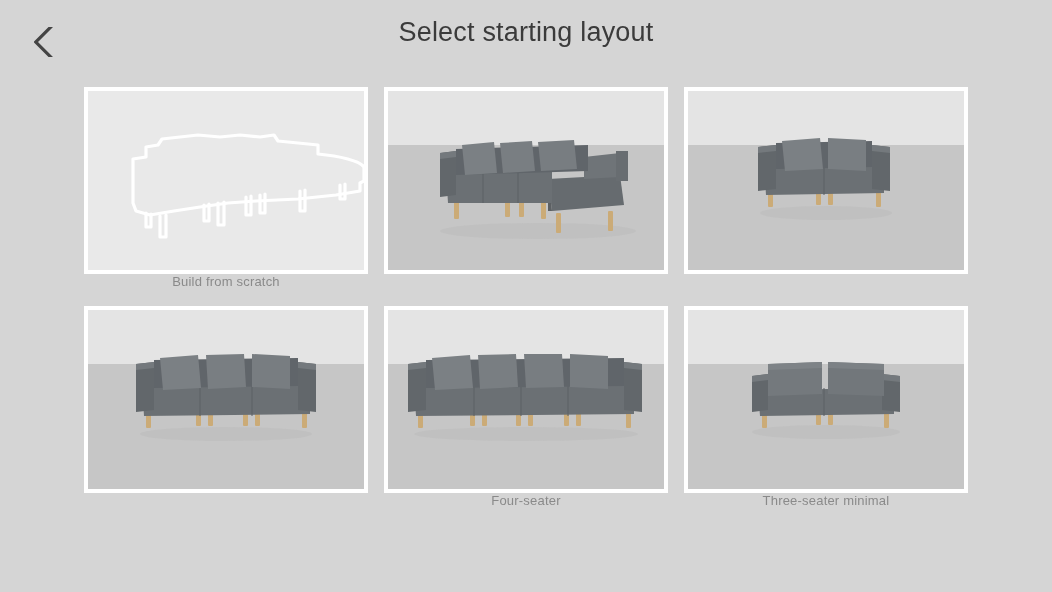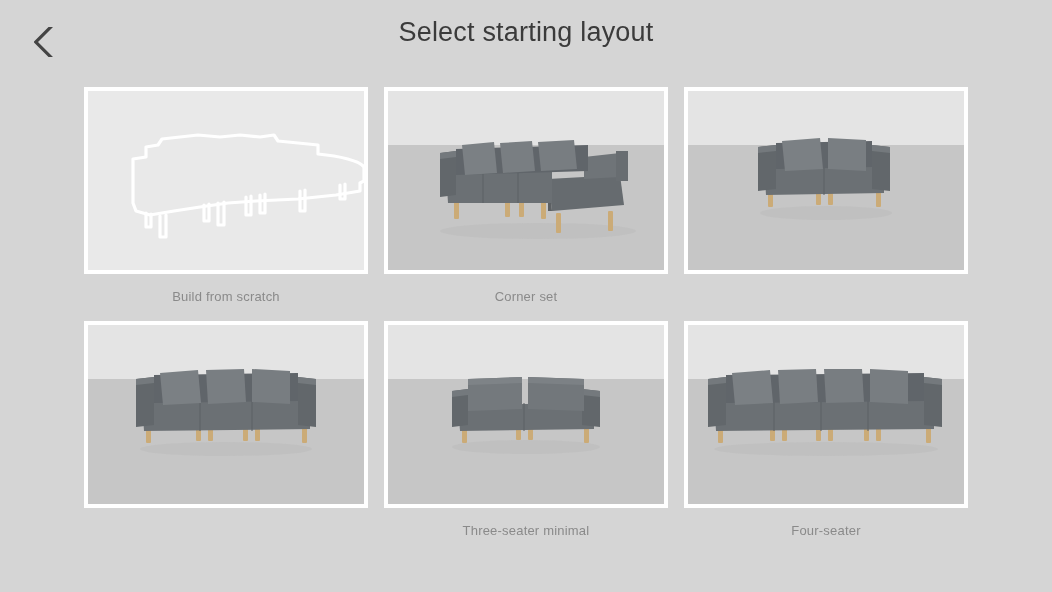--- a/index.html
+++ b/index.html
@@ -44,21 +44,21 @@
     background: #ffffff;
     padding: 4px;
     overflow: hidden;
   }
   .scene { position: relative; width: 100%; height: 100%; overflow: hidden; background: #e4e4e4; }
   .scene .wall  { position: absolute; left: 0; top: 0; width: 100%; height: 30%; background: #e4e4e4; }
   .scene .floor { position: absolute; left: 0; top: 30%; width: 100%; height: 70%; background: #c6c6c6; }
   .scene.flat   { background: #e9e9e9; }
   .scene .art   { position: absolute; left: 0; top: 0; width: 100%; height: 100%; }
   .caption {
-    margin-top: 15px;
+    margin-top: 0;
     text-align: center;
     font-size: 13px;
     color: #8a8a8a;
     letter-spacing: .2px;
   }
 </style>
 </head>
 <body>
 
 <div class="screen">
@@ -136,21 +136,20 @@
             <g>
               <path d="M74 54 L106 51 L109 82 L77 84 Z" fill="#7b8084"></path>
               <path d="M112 52 L144 50 L147 80 L115 82 Z" fill="#797e82"></path>
               <path d="M150 51 L186 49 L189 78 L153 80 Z" fill="#787d81"></path>
             </g>
 
             <path d="M228 60 L240 60 L240 90 L228 90 Z" fill="#686d71"></path>
           </svg>
         </div>
       </div>
-      <div class="caption">Corner set</div>
     </div>
 
     <div class="card">
       <div class="thumb">
         <div class="scene">
           <div class="wall"></div>
           <div class="floor"></div>
           <svg class="art" viewBox="0 0 276 179" preserveAspectRatio="xMidYMid meet">
             <ellipse cx="138" cy="122" rx="66" ry="7" fill="#bcbcbc" opacity=".6"></ellipse>
             <g fill="#cbab77">
@@ -201,20 +200,60 @@
             <path d="M210 52 L228 54 L228 60 L210 58 Z" fill="#74797d"></path>
             <path d="M66 50 L210 48 L210 76 L66 78 Z" fill="#60656a"></path>
             <g>
               <path d="M72 48 L110 45 L113 78 L75 80 Z" fill="#7b8084"></path>
               <path d="M118 45 L156 44 L158 77 L120 79 Z" fill="#797e82"></path>
               <path d="M164 44 L202 46 L202 79 L164 77 Z" fill="#787d81"></path>
             </g>
           </svg>
         </div>
       </div>
+    </div>
+
+    <div class="card">
+      <div class="thumb">
+        <div class="scene">
+          <div class="wall"></div>
+          <div class="floor"></div>
+          <svg class="art" viewBox="0 0 276 179" preserveAspectRatio="xMidYMid meet">
+            <ellipse cx="138" cy="124" rx="112" ry="7" fill="#bcbcbc" opacity=".6"></ellipse>
+            <g fill="#cbab77">
+              <rect x="30" y="100" width="5" height="18" rx="1"></rect>
+              <rect x="82" y="98" width="5" height="18" rx="1"></rect>
+              <rect x="94" y="98" width="5" height="18" rx="1"></rect>
+              <rect x="128" y="98" width="5" height="18" rx="1"></rect>
+              <rect x="140" y="98" width="5" height="18" rx="1"></rect>
+              <rect x="176" y="98" width="5" height="18" rx="1"></rect>
+              <rect x="188" y="98" width="5" height="18" rx="1"></rect>
+              <rect x="238" y="100" width="5" height="18" rx="1"></rect>
+            </g>
+            <path d="M26 74 L246 72 L246 104 L28 106 Z" fill="#6b7074"></path>
+            <g stroke="#5c6165" stroke-width="1.2" opacity=".85">
+              <line x1="86" y1="72" x2="86" y2="106"></line>
+              <line x1="133" y1="72" x2="133" y2="106"></line>
+              <line x1="180" y1="72" x2="180" y2="106"></line>
+            </g>
+            <path d="M20 54 L38 52 L38 100 L20 102 Z" fill="#62676b"></path>
+            <path d="M20 54 L38 52 L38 58 L20 60 Z" fill="#74797d"></path>
+            <path d="M236 52 L254 54 L254 102 L236 100 Z" fill="#62676b"></path>
+            <path d="M236 52 L254 54 L254 60 L236 58 Z" fill="#74797d"></path>
+            <path d="M38 50 L236 48 L236 76 L38 78 Z" fill="#60656a"></path>
+            <g>
+              <path d="M44 48 L82 45 L85 78 L47 80 Z" fill="#7b8084"></path>
+              <path d="M90 45 L128 44 L130 77 L92 79 Z" fill="#797e82"></path>
+              <path d="M136 44 L174 44 L176 77 L138 78 Z" fill="#787d81"></path>
+              <path d="M182 44 L220 46 L220 79 L182 77 Z" fill="#787d81"></path>
+            </g>
+          </svg>
+        </div>
+      </div>
+      <div class="caption">Four-seater</div>
     </div>
 
     <div class="card">
       <div class="thumb">
         <div class="scene">
           <div class="wall"></div>
           <div class="floor"></div>
           <svg class="art" viewBox="0 0 276 179" preserveAspectRatio="xMidYMid meet">
             <ellipse cx="138" cy="122" rx="74" ry="7" fill="#bcbcbc" opacity=".6"></ellipse>
             <g fill="#cbab77">
@@ -232,54 +271,14 @@
             <path d="M80 54 L134 52 L134 84 L80 86 Z" fill="#74797d"></path>
             <path d="M140 52 L196 54 L196 86 L140 84 Z" fill="#72777b"></path>
             <path d="M80 54 L134 52 L134 58 L80 60 Z" fill="#7e8387"></path>
             <path d="M140 52 L196 54 L196 60 L140 58 Z" fill="#7c8185"></path>
           </svg>
         </div>
       </div>
       <div class="caption">Three-seater minimal</div>
     </div>
 
-    <div class="card">
-      <div class="thumb">
-        <div class="scene">
-          <div class="wall"></div>
-          <div class="floor"></div>
-          <svg class="art" viewBox="0 0 276 179" preserveAspectRatio="xMidYMid meet">
-            <ellipse cx="138" cy="124" rx="112" ry="7" fill="#bcbcbc" opacity=".6"></ellipse>
-            <g fill="#cbab77">
-              <rect x="30" y="100" width="5" height="18" rx="1"></rect>
-              <rect x="82" y="98" width="5" height="18" rx="1"></rect>
-              <rect x="94" y="98" width="5" height="18" rx="1"></rect>
-              <rect x="128" y="98" width="5" height="18" rx="1"></rect>
-              <rect x="140" y="98" width="5" height="18" rx="1"></rect>
-              <rect x="176" y="98" width="5" height="18" rx="1"></rect>
-              <rect x="188" y="98" width="5" height="18" rx="1"></rect>
-              <rect x="238" y="100" width="5" height="18" rx="1"></rect>
-            </g>
-            <path d="M26 74 L246 72 L246 104 L28 106 Z" fill="#6b7074"></path>
-            <g stroke="#5c6165" stroke-width="1.2" opacity=".85">
-              <line x1="86" y1="72" x2="86" y2="106"></line>
-              <line x1="133" y1="72" x2="133" y2="106"></line>
-              <line x1="180" y1="72" x2="180" y2="106"></line>
-            </g>
-            <path d="M20 54 L38 52 L38 100 L20 102 Z" fill="#62676b"></path>
-            <path d="M20 54 L38 52 L38 58 L20 60 Z" fill="#74797d"></path>
-            <path d="M236 52 L254 54 L254 102 L236 100 Z" fill="#62676b"></path>
-            <path d="M236 52 L254 54 L254 60 L236 58 Z" fill="#74797d"></path>
-            <path d="M38 50 L236 48 L236 76 L38 78 Z" fill="#60656a"></path>
-            <g>
-              <path d="M44 48 L82 45 L85 78 L47 80 Z" fill="#7b8084"></path>
-              <path d="M90 45 L128 44 L130 77 L92 79 Z" fill="#797e82"></path>
-              <path d="M136 44 L174 44 L176 77 L138 78 Z" fill="#787d81"></path>
-              <path d="M182 44 L220 46 L220 79 L182 77 Z" fill="#787d81"></path>
-            </g>
-          </svg>
-        </div>
-      </div>
-      <div class="caption">Four-seater</div>
-    </div>
-
   </div>
 </div>
 
 </body></html>

